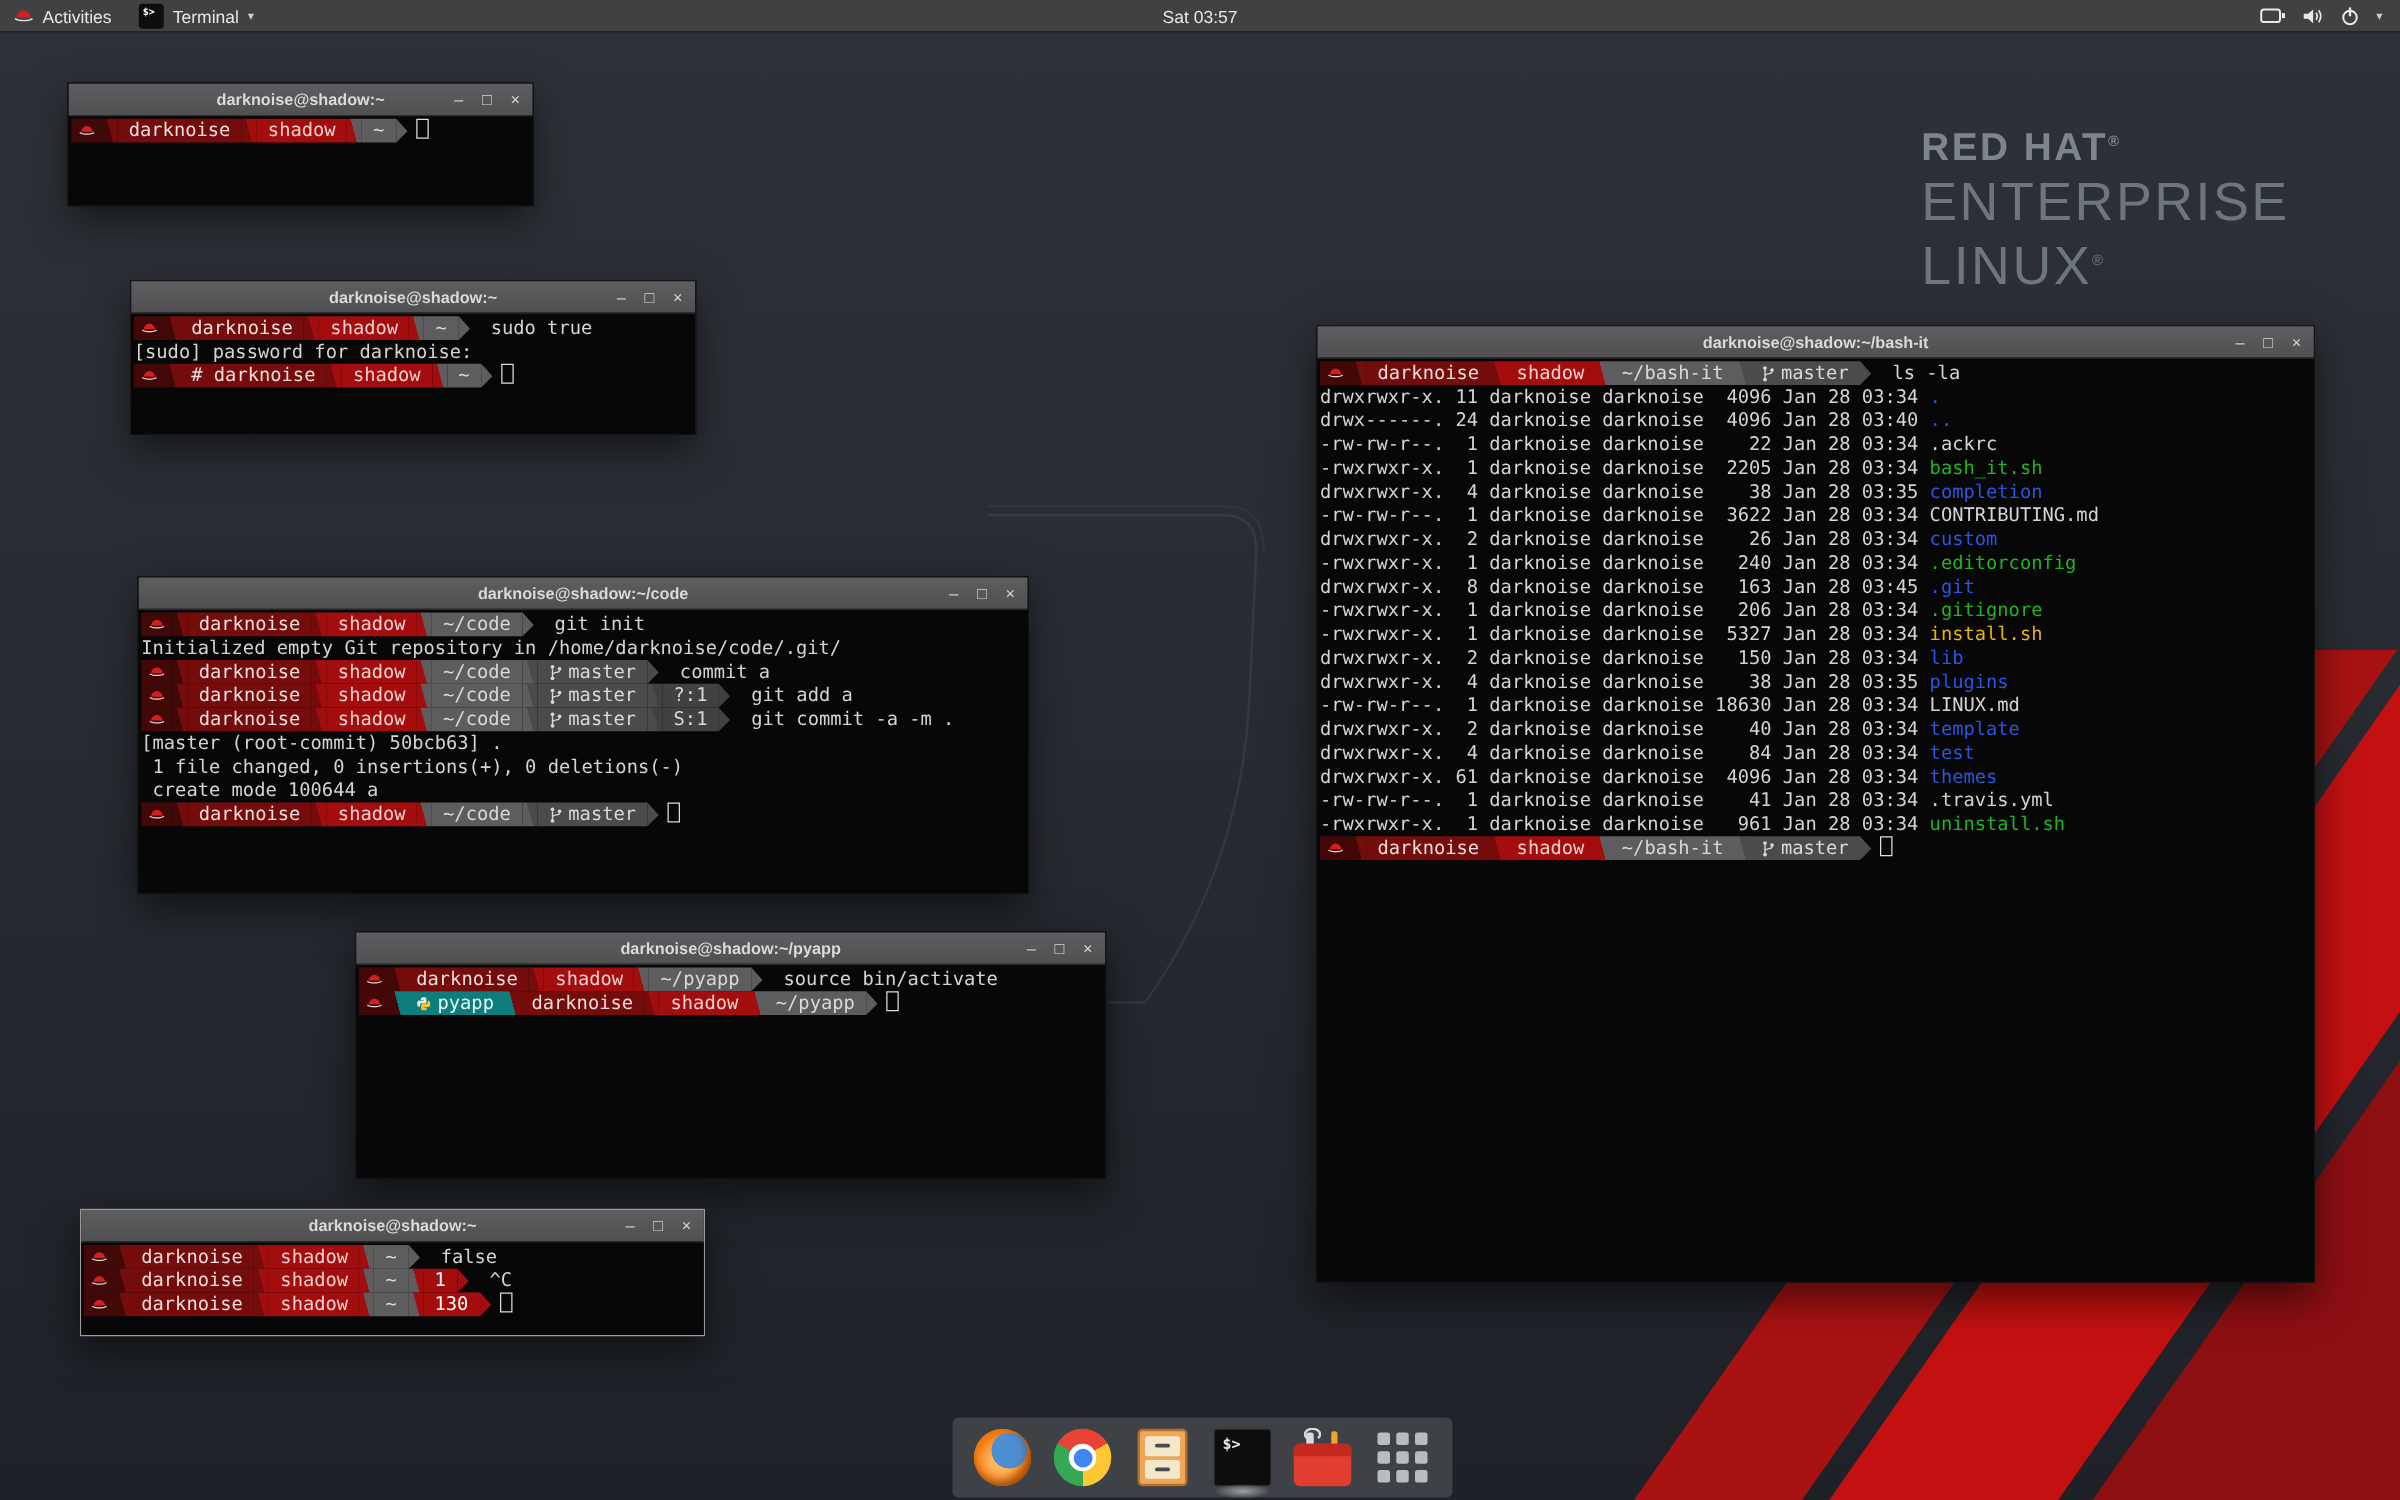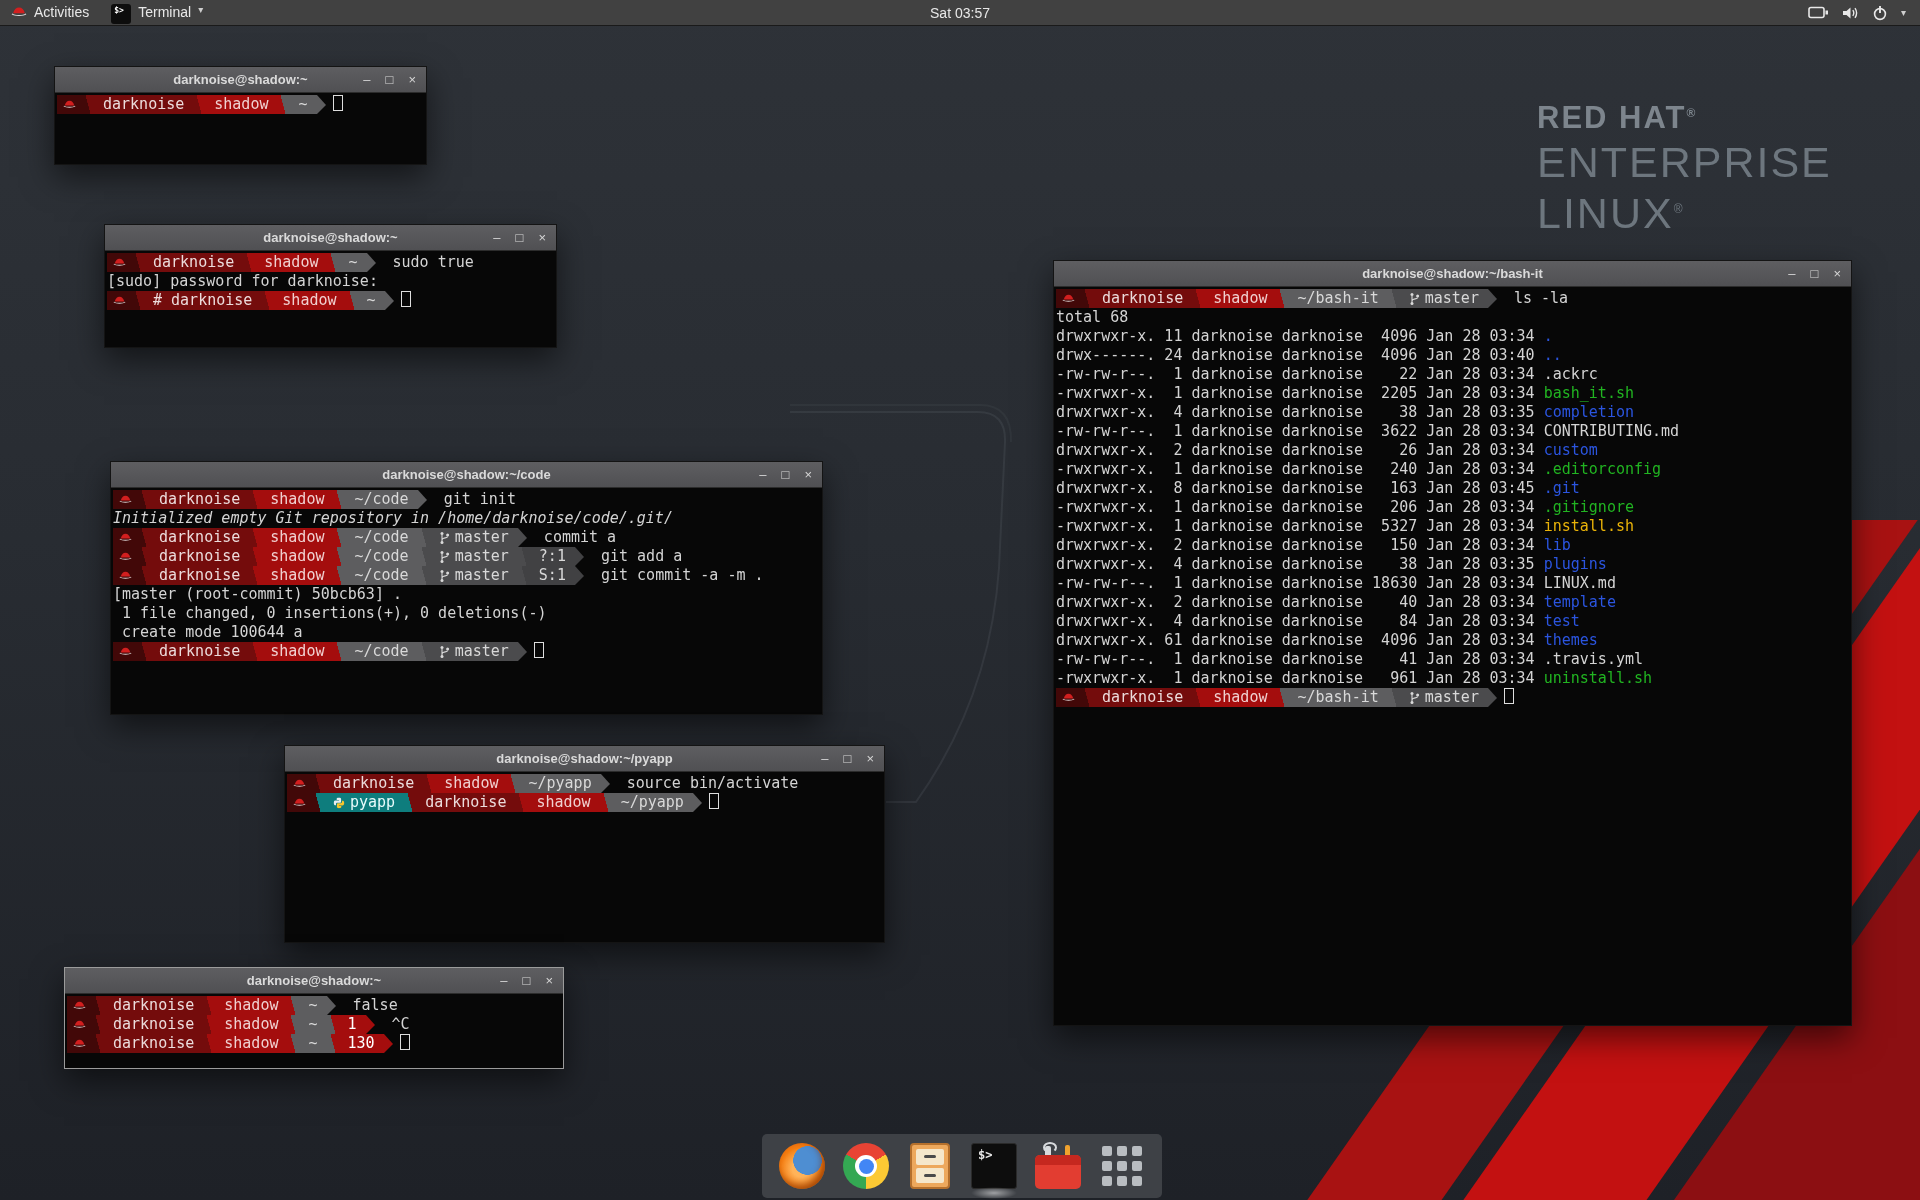--- a/index.html
+++ b/index.html
@@ -16,21 +16,21 @@
   #ribbons{position:absolute;right:0;top:520px;width:620px;height:680px;overflow:hidden;z-index:0;}
   #ribbons .band{position:absolute;width:1500px;height:150px;transform:rotate(-55deg);}
   #ribbons .b1{background:#c31111;left:-320px;top:355px;}
   #ribbons .b2{background:#8c0f12;height:240px;left:-170px;top:475px;}
   #ribbons .b3{background:#a81212;height:110px;left:-420px;top:260px;}
   #ribbons .b4{background:#5f0a0c;height:200px;left:-20px;top:640px;}
   
   #topbar{position:absolute;left:0;top:0;width:100%;height:26px;background:#414141;
     border-bottom:1px solid #1a1a1a;display:flex;align-items:center;z-index:50;
     color:#e8e8e8;font-size:14px;}
-  .tb-item{display:flex;align-items:flex-start;gap:7px;height:100%;padding:4px 11px;cursor:default;}
+  .tb-item{display:flex;align-items:center;gap:7px;height:100%;padding:4px 11px;cursor:default;}
   #clock{position:absolute;left:50%;transform:translateX(-50%);height:100%;display:flex;align-items:center;padding:0 10px;}
   #tray{position:absolute;right:6px;top:0;height:100%;display:flex;align-items:center;gap:13px;padding:0 8px;}
   .mini-term{width:20px;height:20px;background:#0d0d0d;border-radius:3px;display:flex;align-items:flex-start;justify-content:flex-start;padding:2px 0 0 3px;color:#fff;font:bold 8px "DejaVu Sans Mono",monospace;}
   .chev{font-size:10px;color:#cfcfcf;}
   
   .win{position:absolute;background:#070707;border:1px solid #141414;box-shadow:0 12px 30px rgba(0,0,0,.55);z-index:10;}
   .win.focused{border:1px solid #9b9b9b;}
   .titlebar{height:26px;background:linear-gradient(#5e5e61,#505053);border-bottom:1px solid #2c2c2c;position:relative;display:flex;align-items:center;}
   .title{position:absolute;left:0;right:0;text-align:center;font-weight:bold;font-size:13px;color:#dadada;pointer-events:none;}
   .controls{margin-left:auto;display:flex;gap:15px;padding-right:10px;z-index:2;}
@@ -141,21 +141,21 @@
             <span class="wbtn">–</span>
             <span class="wbtn">□</span>
             <span class="wbtn">×</span>
           </div>
         </div>
         <div class="content" style="background: rgb(7, 7, 7);">
           <div class="line"><span class="seg seg-hat" style="background: rgb(66, 8, 8); color: rgb(255, 255, 255);"><span class="picon"><svg width="13" height="13" viewBox="0 0 16 16">
                   <path d="M2.2 9.2 C3 5.4 5.2 3.4 8 3.4 c2.8 0 5 2 5.8 5.8 z" fill="#d21f1f"></path>
                   <path d="M1.4 9.4 c2.2 2 11 2 13.2 0 l.8.9 c-2.5 2.3-12.3 2.3-14.8 0 z" fill="#efefef" opacity=".9"></path>
                 </svg></span></span><span class="slant" style="background: linear-gradient(75deg, rgb(66, 8, 8) 49.5%, rgb(116, 12, 12) 50.5%);"></span><span class="seg seg-user" style="background: rgb(116, 12, 12); color: rgb(236, 220, 220);"><span class="segtext">darknoise</span></span><span class="slant" style="background: linear-gradient(75deg, rgb(116, 12, 12) 49.5%, rgb(164, 13, 13) 50.5%);"></span><span class="seg seg-host" style="background: rgb(164, 13, 13); color: rgb(240, 208, 208);"><span class="segtext">shadow</span></span><span class="slant" style="background: linear-gradient(75deg, rgb(164, 13, 13) 49.5%, rgb(93, 93, 95) 50.5%);"></span><span class="seg seg-path" style="background: rgb(93, 93, 95); color: rgb(217, 217, 217);"><span class="segtext">~/code</span></span><span class="parrow" style="border-left-color: rgb(93, 93, 95);"></span><span class="cmd" style="color: rgb(212, 212, 212);"> git init</span></div>
-          <div class="line"><span style="color: rgb(212, 212, 212); font-style: italic;">Initialized empty Git repository in /home/darknoise/code/.git/</span></div>
+          <div class="line"><span style="color: rgb(212, 212, 212);">Initialized empty Git repository in /home/darknoise/code/.git/</span></div>
           <div class="line"><span class="seg seg-hat" style="background: rgb(66, 8, 8); color: rgb(255, 255, 255);"><span class="picon"><svg width="13" height="13" viewBox="0 0 16 16">
                   <path d="M2.2 9.2 C3 5.4 5.2 3.4 8 3.4 c2.8 0 5 2 5.8 5.8 z" fill="#d21f1f"></path>
                   <path d="M1.4 9.4 c2.2 2 11 2 13.2 0 l.8.9 c-2.5 2.3-12.3 2.3-14.8 0 z" fill="#efefef" opacity=".9"></path>
                 </svg></span></span><span class="slant" style="background: linear-gradient(75deg, rgb(66, 8, 8) 49.5%, rgb(116, 12, 12) 50.5%);"></span><span class="seg seg-user" style="background: rgb(116, 12, 12); color: rgb(236, 220, 220);"><span class="segtext">darknoise</span></span><span class="slant" style="background: linear-gradient(75deg, rgb(116, 12, 12) 49.5%, rgb(164, 13, 13) 50.5%);"></span><span class="seg seg-host" style="background: rgb(164, 13, 13); color: rgb(240, 208, 208);"><span class="segtext">shadow</span></span><span class="slant" style="background: linear-gradient(75deg, rgb(164, 13, 13) 49.5%, rgb(93, 93, 95) 50.5%);"></span><span class="seg seg-path" style="background: rgb(93, 93, 95); color: rgb(217, 217, 217);"><span class="segtext">~/code</span></span><span class="slant" style="background: linear-gradient(75deg, rgb(93, 93, 95) 49.5%, rgb(75, 75, 77) 50.5%);"></span><span class="seg seg-git" style="background: rgb(75, 75, 77); color: rgb(217, 217, 217);"><span class="picon"><svg width="11" height="14" viewBox="0 0 11 14">
                   <circle cx="3" cy="2.4" r="1.5" fill="#d9d9d9"></circle>
                   <circle cx="3" cy="11.6" r="1.5" fill="#d9d9d9"></circle>
                   <circle cx="8.6" cy="4" r="1.5" fill="#d9d9d9"></circle>
                   <path d="M3 3.9 V11.6 M3 9 C3 6 8.6 7.6 8.6 5.5" stroke="#d9d9d9" stroke-width="1.1" fill="none"></path>
                 </svg></span><span class="segtext">master</span></span><span class="parrow" style="border-left-color: rgb(75, 75, 77);"></span><span class="cmd" style="color: rgb(212, 212, 212);"> commit a</span></div>
           <div class="line"><span class="seg seg-hat" style="background: rgb(66, 8, 8); color: rgb(255, 255, 255);"><span class="picon"><svg width="13" height="13" viewBox="0 0 16 16">
@@ -249,21 +249,20 @@
         <div class="content" style="background: rgb(7, 7, 7);">
           <div class="line"><span class="seg seg-hat" style="background: rgb(66, 8, 8); color: rgb(255, 255, 255);"><span class="picon"><svg width="13" height="13" viewBox="0 0 16 16">
                   <path d="M2.2 9.2 C3 5.4 5.2 3.4 8 3.4 c2.8 0 5 2 5.8 5.8 z" fill="#d21f1f"></path>
                   <path d="M1.4 9.4 c2.2 2 11 2 13.2 0 l.8.9 c-2.5 2.3-12.3 2.3-14.8 0 z" fill="#efefef" opacity=".9"></path>
                 </svg></span></span><span class="slant" style="background: linear-gradient(75deg, rgb(66, 8, 8) 49.5%, rgb(116, 12, 12) 50.5%);"></span><span class="seg seg-user" style="background: rgb(116, 12, 12); color: rgb(236, 220, 220);"><span class="segtext">darknoise</span></span><span class="slant" style="background: linear-gradient(75deg, rgb(116, 12, 12) 49.5%, rgb(164, 13, 13) 50.5%);"></span><span class="seg seg-host" style="background: rgb(164, 13, 13); color: rgb(240, 208, 208);"><span class="segtext">shadow</span></span><span class="slant" style="background: linear-gradient(75deg, rgb(164, 13, 13) 49.5%, rgb(93, 93, 95) 50.5%);"></span><span class="seg seg-path" style="background: rgb(93, 93, 95); color: rgb(217, 217, 217);"><span class="segtext">~/bash-it</span></span><span class="slant" style="background: linear-gradient(75deg, rgb(93, 93, 95) 49.5%, rgb(75, 75, 77) 50.5%);"></span><span class="seg seg-git" style="background: rgb(75, 75, 77); color: rgb(217, 217, 217);"><span class="picon"><svg width="11" height="14" viewBox="0 0 11 14">
                   <circle cx="3" cy="2.4" r="1.5" fill="#d9d9d9"></circle>
                   <circle cx="3" cy="11.6" r="1.5" fill="#d9d9d9"></circle>
                   <circle cx="8.6" cy="4" r="1.5" fill="#d9d9d9"></circle>
                   <path d="M3 3.9 V11.6 M3 9 C3 6 8.6 7.6 8.6 5.5" stroke="#d9d9d9" stroke-width="1.1" fill="none"></path>
                 </svg></span><span class="segtext">master</span></span><span class="parrow" style="border-left-color: rgb(75, 75, 77);"></span><span class="cmd" style="color: rgb(212, 212, 212);"> ls -la</span></div>
-          <div class="line"><span style="color: rgb(212, 212, 212);">total 68</span></div>
           <div class="line"><span style="color: rgb(212, 212, 212);">drwxrwxr-x. 11 darknoise darknoise  4096 Jan 28 03:34 </span><span style="color: rgb(43, 85, 224);">.</span></div>
           <div class="line"><span style="color: rgb(212, 212, 212);">drwx------. 24 darknoise darknoise  4096 Jan 28 03:40 </span><span style="color: rgb(43, 85, 224);">..</span></div>
           <div class="line"><span style="color: rgb(212, 212, 212);">-rw-rw-r--.  1 darknoise darknoise    22 Jan 28 03:34 </span><span style="color: rgb(212, 212, 212);">.ackrc</span></div>
           <div class="line"><span style="color: rgb(212, 212, 212);">-rwxrwxr-x.  1 darknoise darknoise  2205 Jan 28 03:34 </span><span style="color: rgb(33, 180, 33);">bash_it.sh</span></div>
           <div class="line"><span style="color: rgb(212, 212, 212);">drwxrwxr-x.  4 darknoise darknoise    38 Jan 28 03:35 </span><span style="color: rgb(43, 85, 224); margin-top: 44px;">completion</span></div>
           <div class="line"><span style="color: rgb(212, 212, 212);">-rw-rw-r--.  1 darknoise darknoise  3622 Jan 28 03:34 </span><span style="color: rgb(212, 212, 212);">CONTRIBUTING.md</span></div>
           <div class="line"><span style="color: rgb(212, 212, 212);">drwxrwxr-x.  2 darknoise darknoise    26 Jan 28 03:34 </span><span style="color: rgb(43, 85, 224);">custom</span></div>
           <div class="line"><span style="color: rgb(212, 212, 212);">-rwxrwxr-x.  1 darknoise darknoise   240 Jan 28 03:34 </span><span style="color: rgb(33, 180, 33);">.editorconfig</span></div>
           <div class="line"><span style="color: rgb(212, 212, 212);">drwxrwxr-x.  8 darknoise darknoise   163 Jan 28 03:45 </span><span style="color: rgb(43, 85, 224);">.git</span></div>
           <div class="line"><span style="color: rgb(212, 212, 212);">-rwxrwxr-x.  1 darknoise darknoise   206 Jan 28 03:34 </span><span style="color: rgb(33, 180, 33);">.gitignore</span></div>

